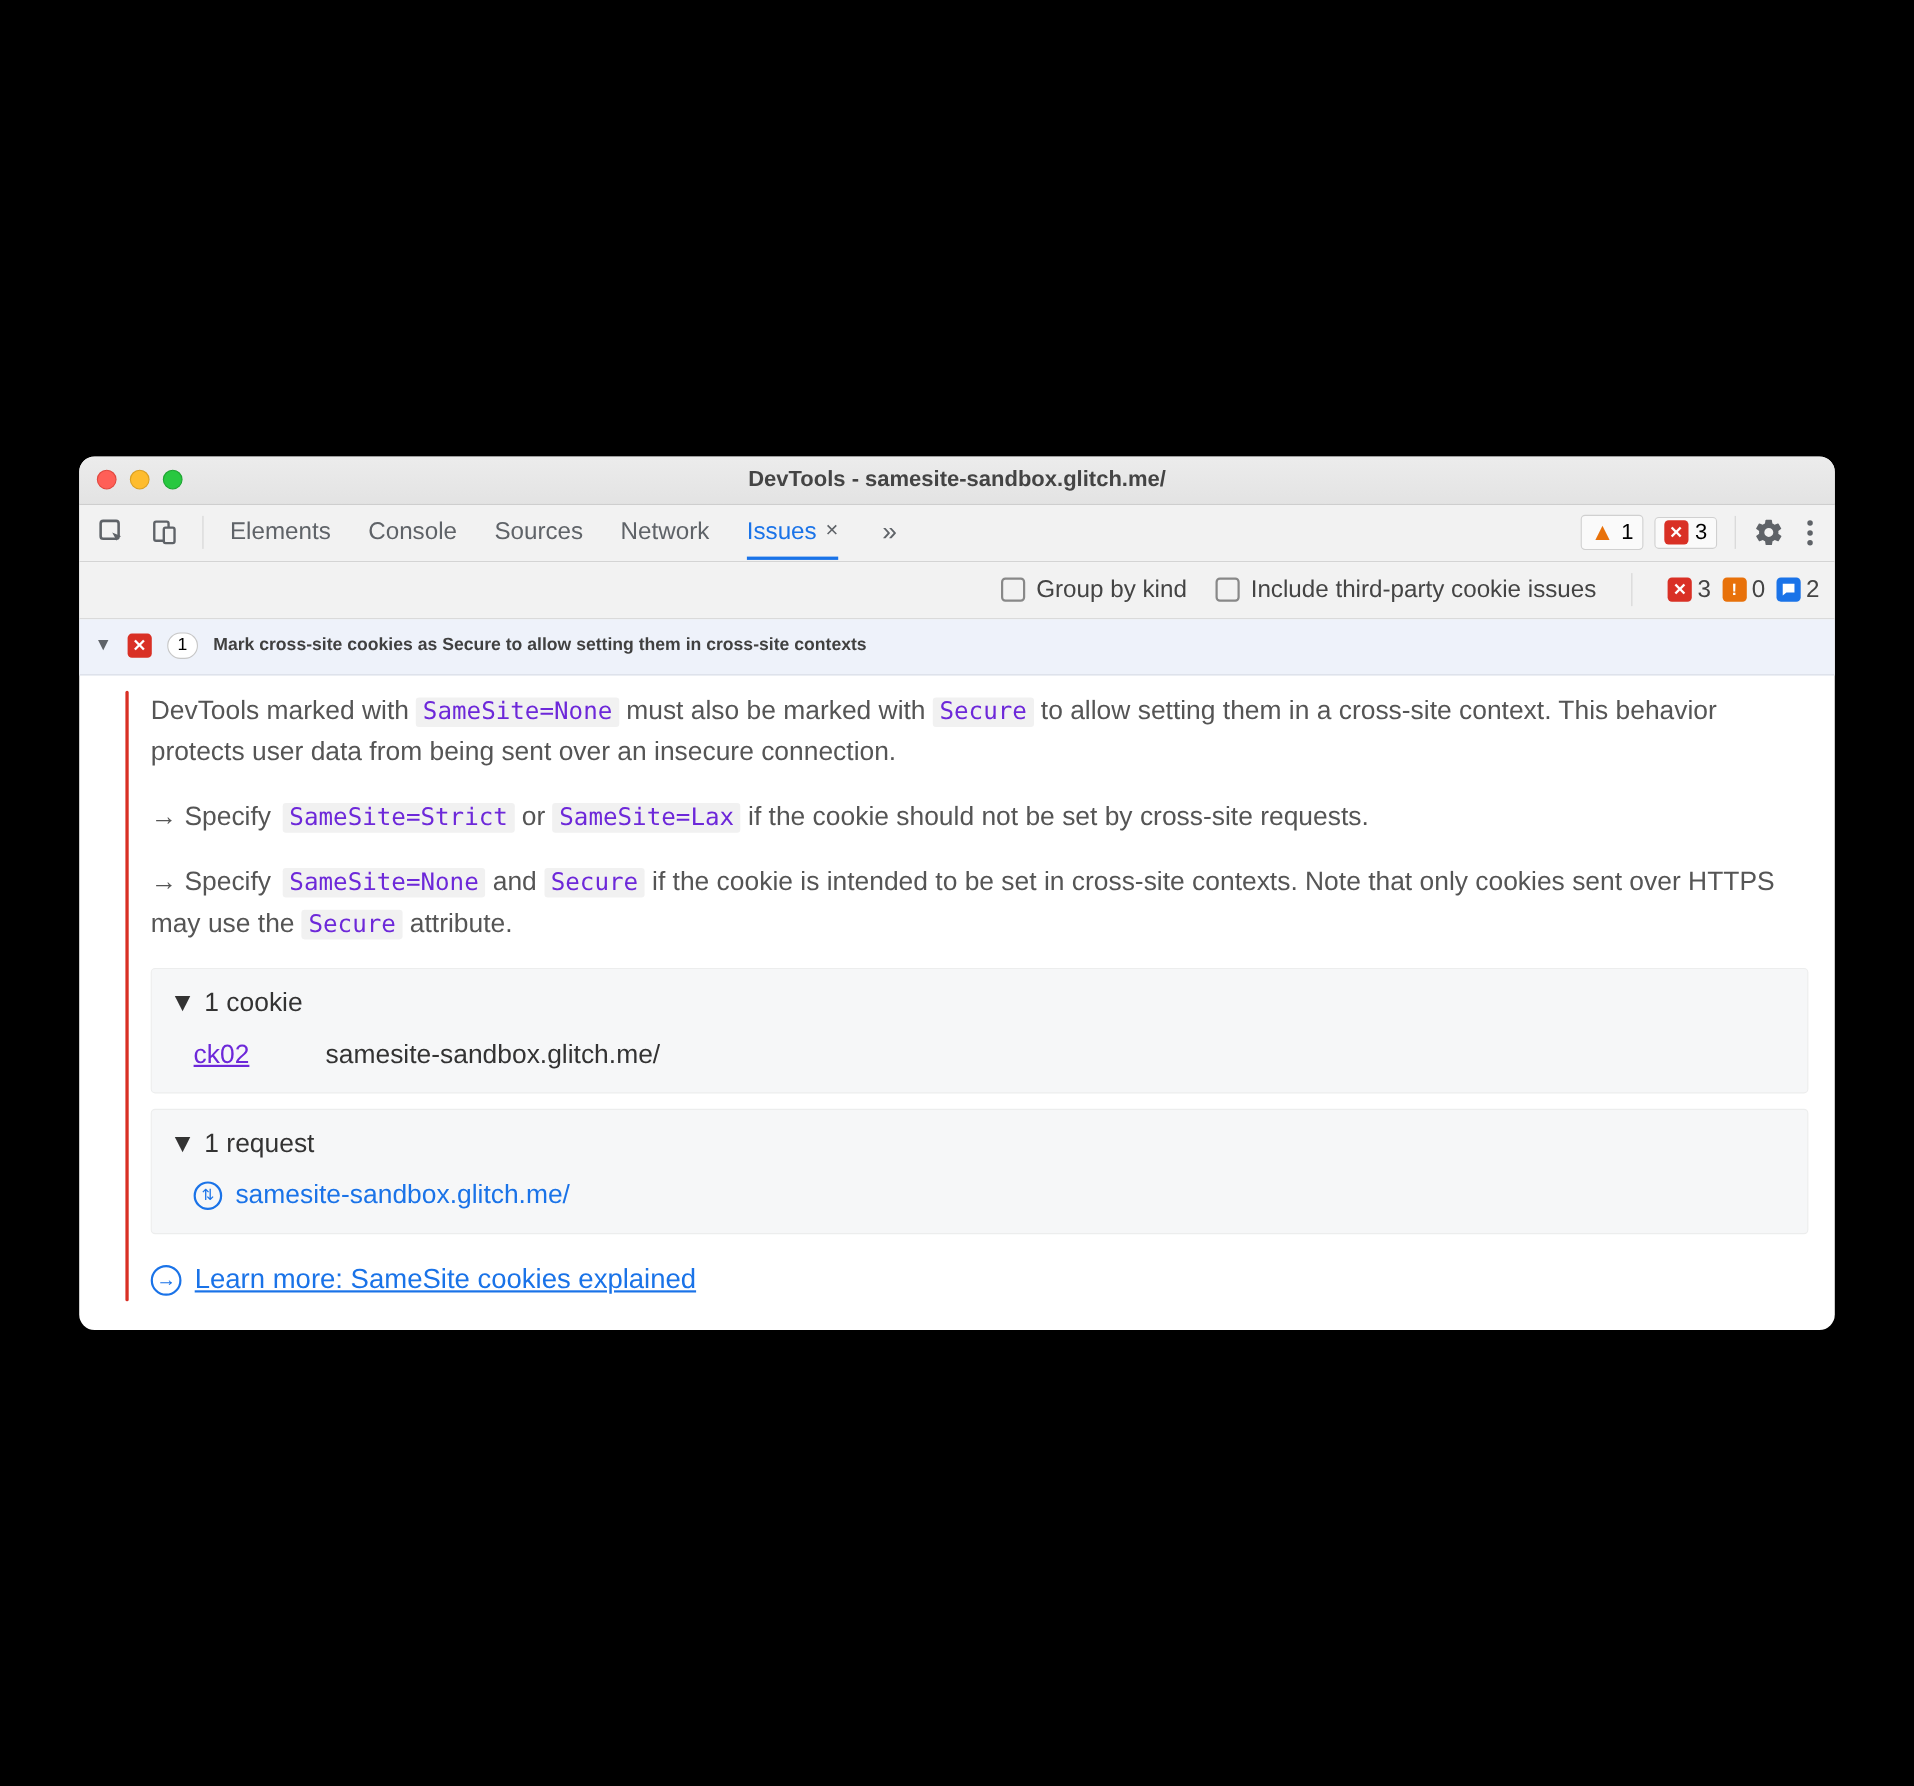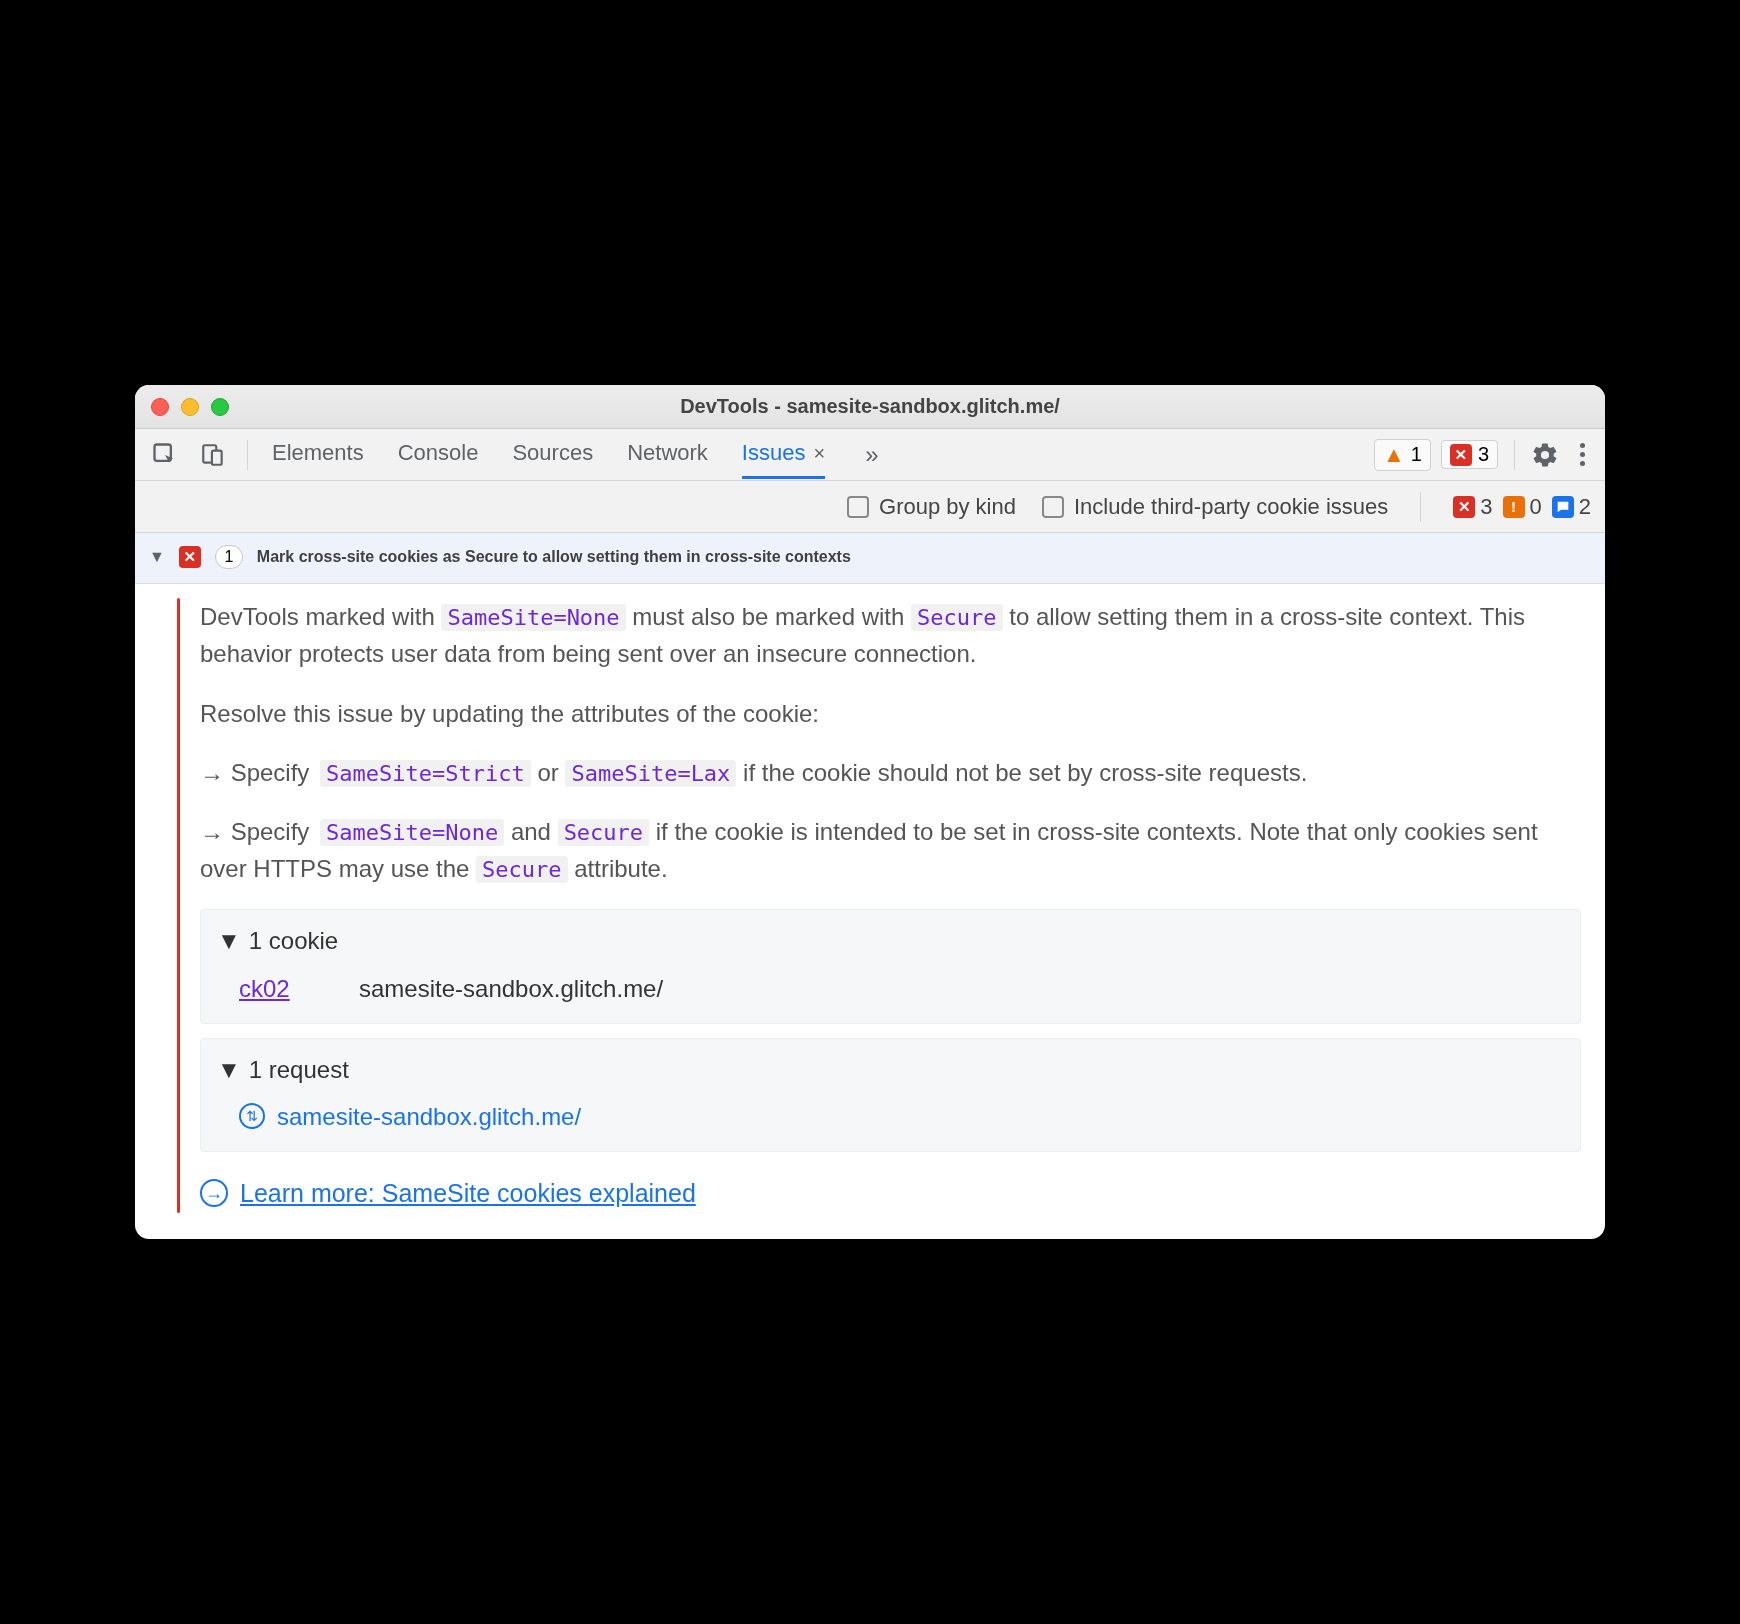--- a/index.html
+++ b/index.html
@@ -6,21 +6,21 @@
   body {
     background: #000;
     font-family: -apple-system, BlinkMacSystemFont, "Segoe UI", Helvetica, Arial, sans-serif;
     width: 1740px;
     height: 1624px;
     display: flex;
     align-items: center;
     justify-content: center;
   }
   .window {
-    width: 1470px;
+    width: 1596px;
     background: #fff;
     border-radius: 14px;
     box-shadow: 0 30px 80px rgba(0,0,0,0.6);
     overflow: hidden;
     position: relative;
   }
   
   .titlebar {
     height: 44px;
     background: linear-gradient(#ececec,#e3e3e3);
@@ -256,21 +256,20 @@
   </div>
 
   <div class="issuebody">
     <div class="redstrip"></div>
     <div class="content">
 
       <p>
         <span>DevTools marked with </span><code>SameSite=None</code><span> must also be marked with </span><code>Secure</code><span> to allow setting them in a cross-site context. This behavior protects user data from being sent over an insecure connection.</span>
       </p>
 
-      <p>Resolve this issue by updating the attributes of the cookie:</p>
 
       <p>
         <span class="arrow">→ Specify </span><code>SameSite=Strict</code><span> or </span><code>SameSite=Lax</code><span> if the cookie should not be set by cross-site requests.</span>
       </p>
 
       <p>
         <span class="arrow">→ Specify </span><code>SameSite=None</code><span> and </span><code>Secure</code><span> if the cookie is intended to be set in cross-site contexts. Note that only cookies sent over HTTPS may use the </span><code>Secure</code><span> attribute.</span>
       </p>
 
 

